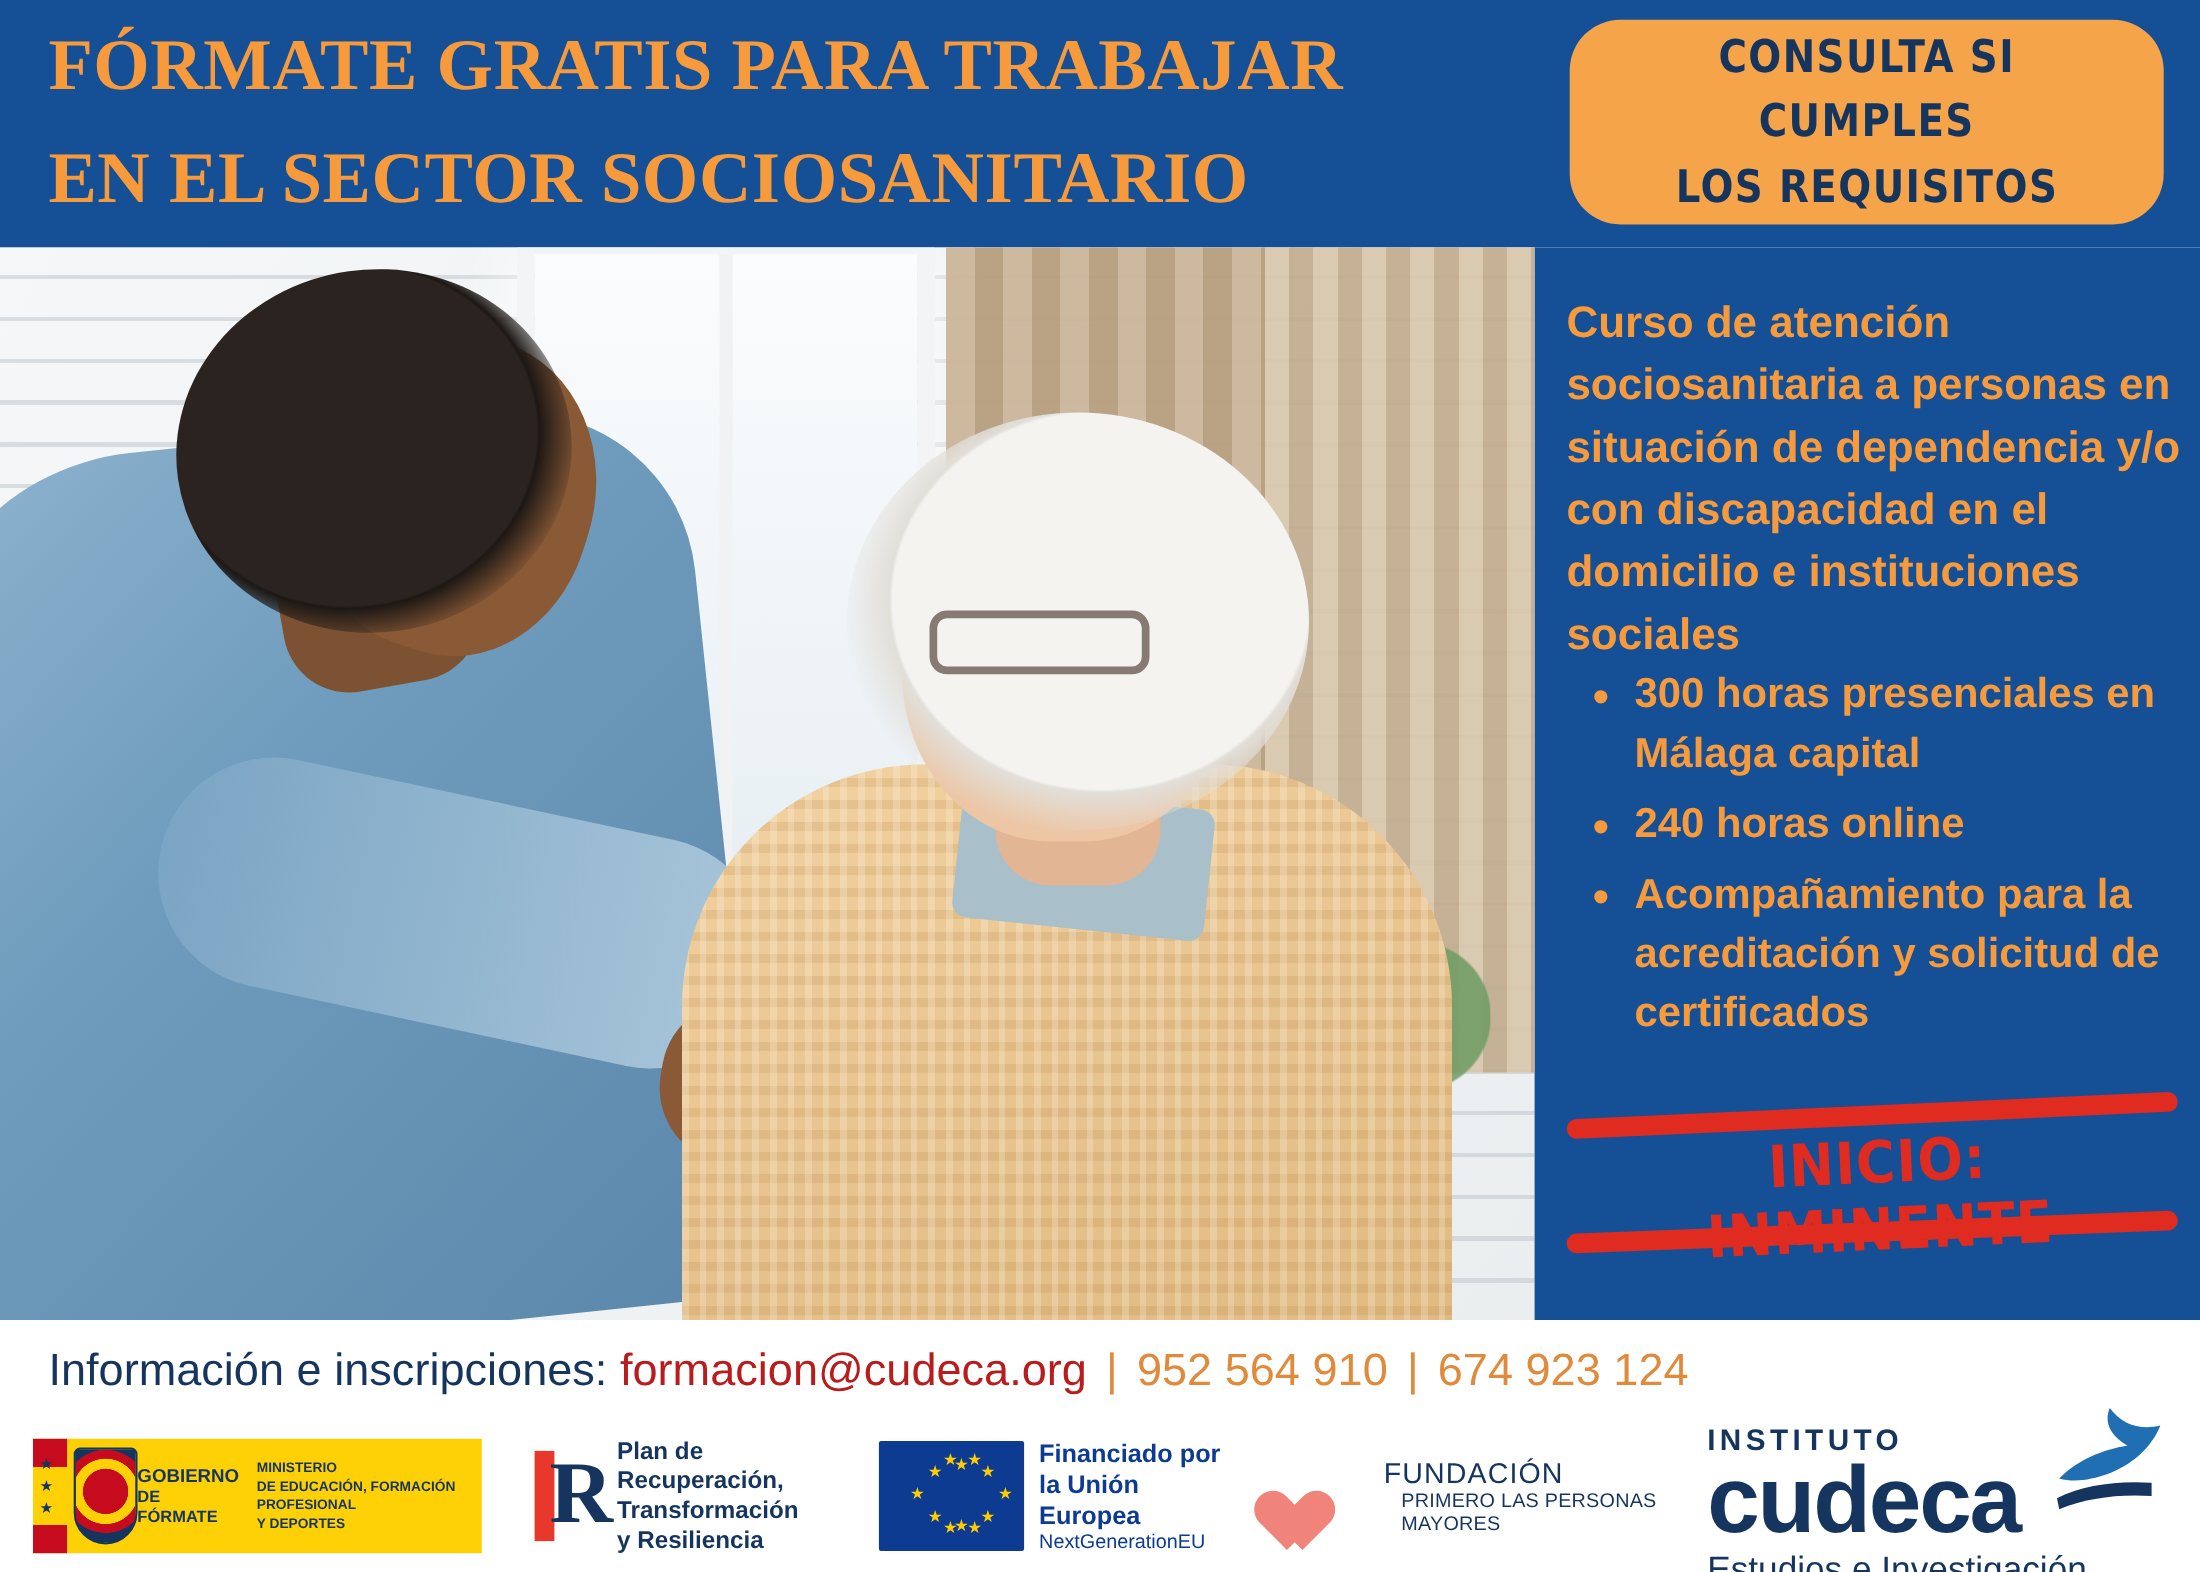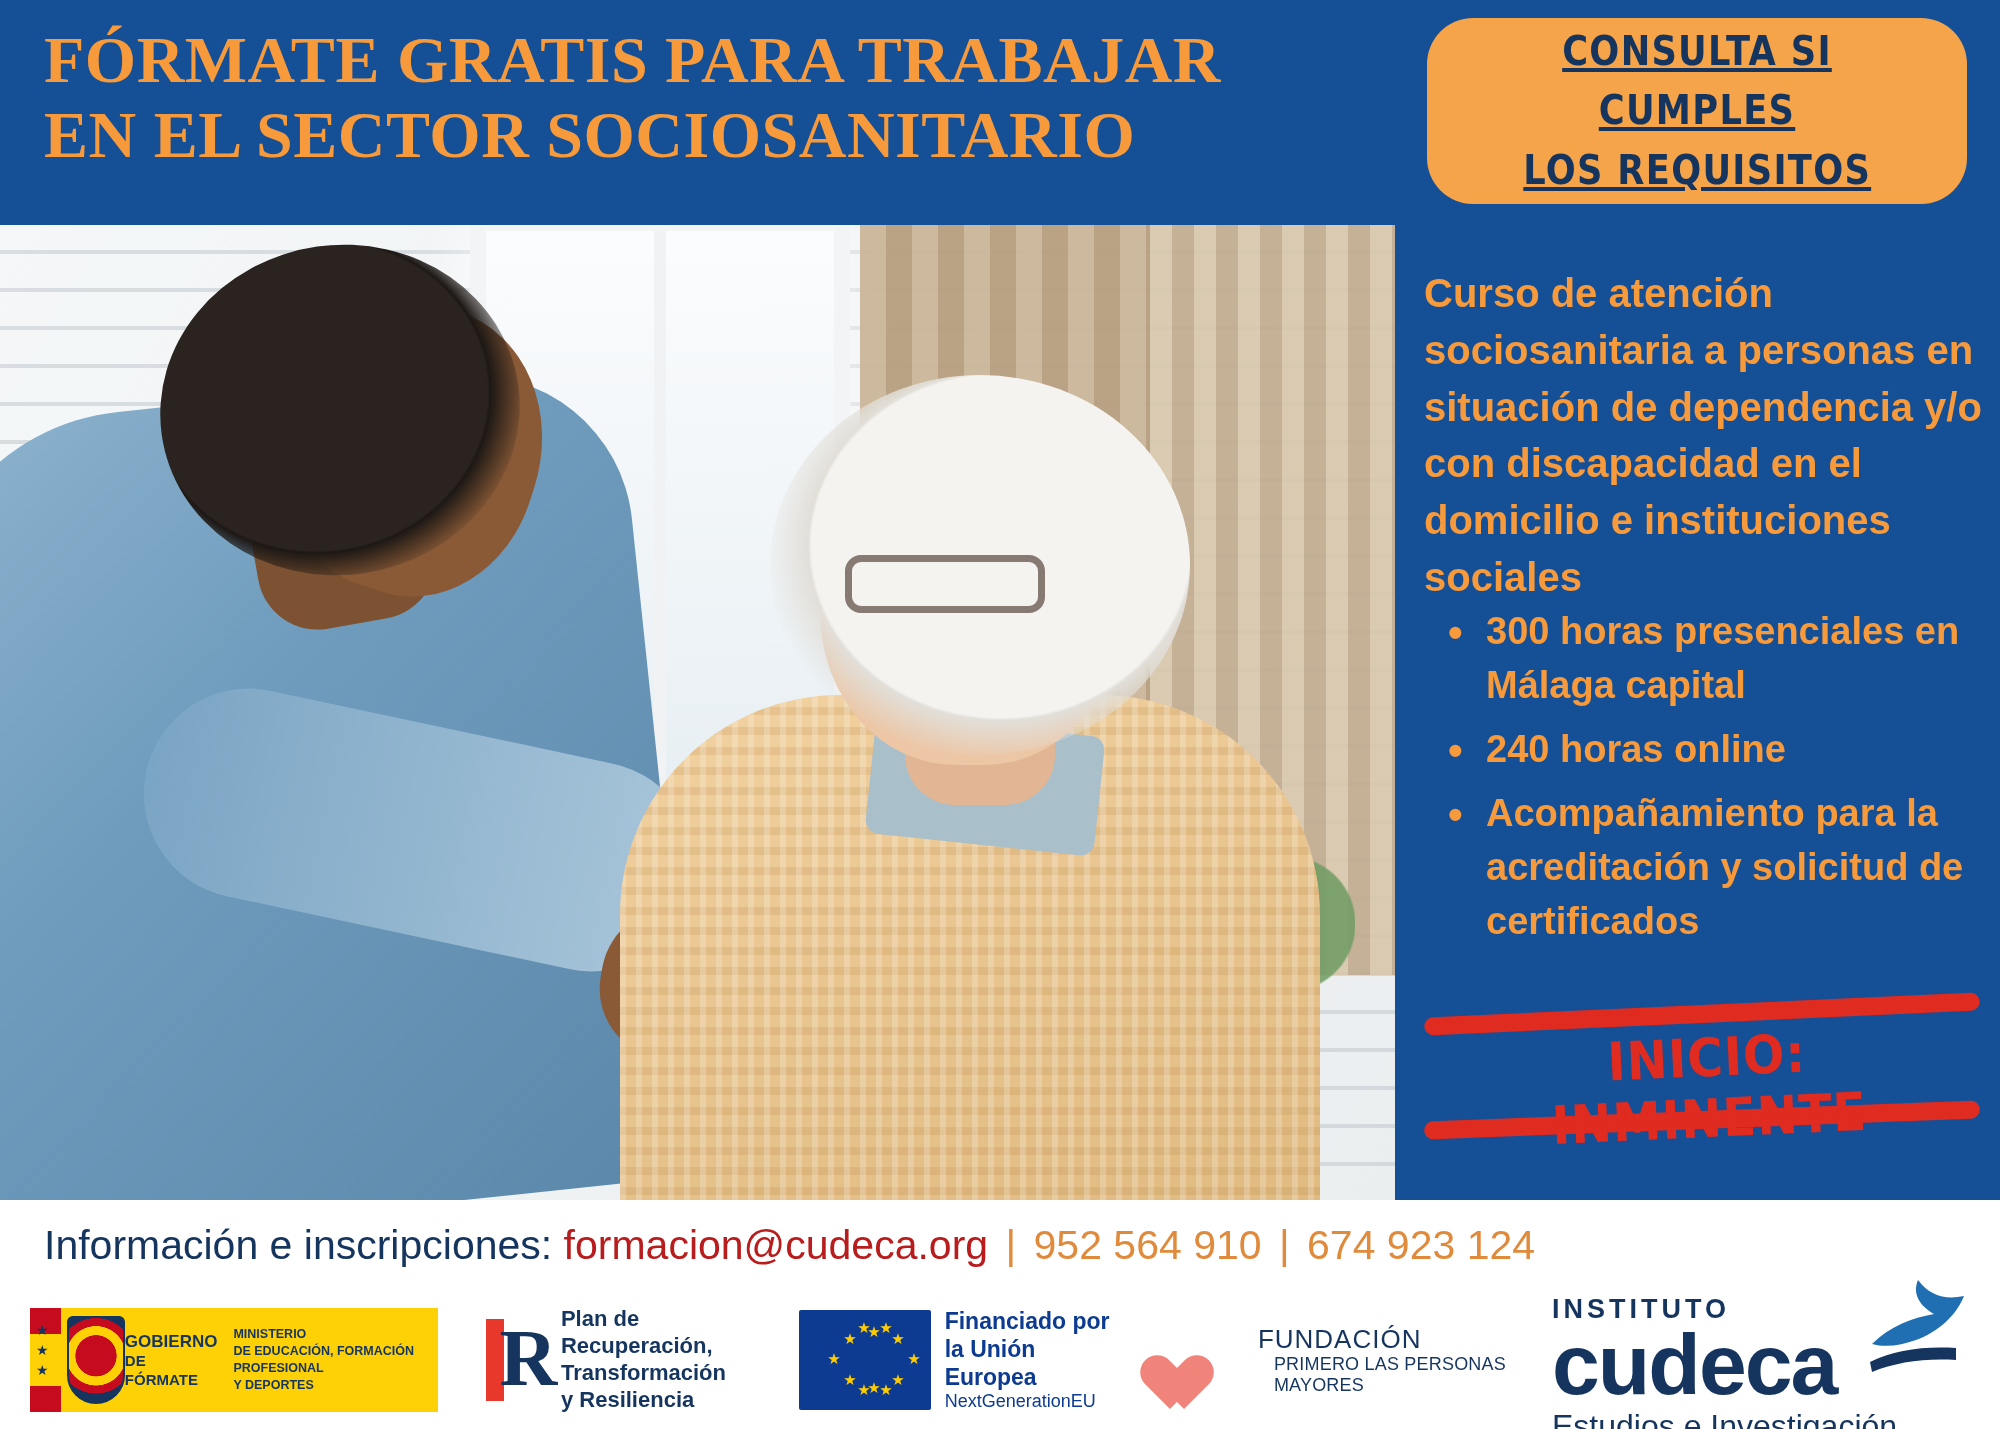--- a/index.html
+++ b/index.html
@@ -34,37 +34,36 @@
     left: 44px;
     top: 22px;
     width: 1330px;
     color: #f79a3c;
     font-family: "Liberation Serif", serif;
     font-weight: bold;
     font-size: 66px;
     line-height: 1.14;
     letter-spacing: 0.5px;
   }
-  .headline .l2 { display: block; }
+  .headline .l2 { display: block; margin-top: 28px; }
 
   .requisitos-pill {
     position: absolute;
     left: 1427px;
     top: 18px;
     width: 540px;
     height: 186px;
     background: #f5a44a;
     border-radius: 46px;
     display: flex;
     flex-direction: column;
     align-items: center;
     justify-content: center;
     color: #15355f;
     text-align: center;
-    text-decoration: underline;
   }
   .requisitos-pill span {
     display: block;
     font-family: "DejaVu Sans", sans-serif;
     font-weight: bold;
     font-size: 41px;
     letter-spacing: 1.5px;
     line-height: 1.45;
     transform: scaleX(0.86);
   }

